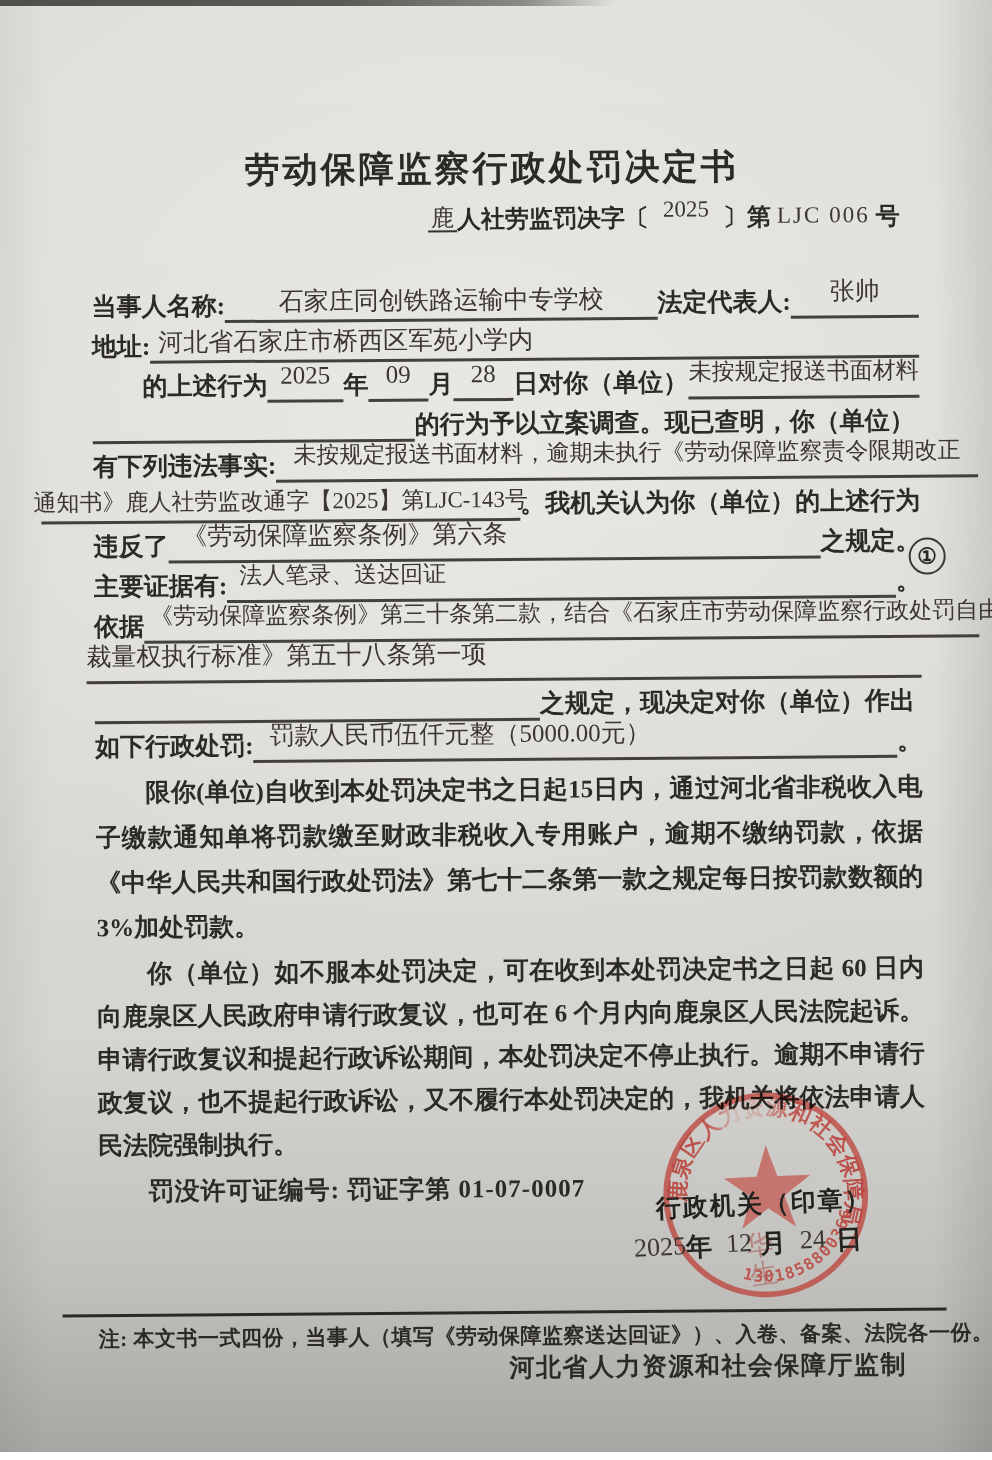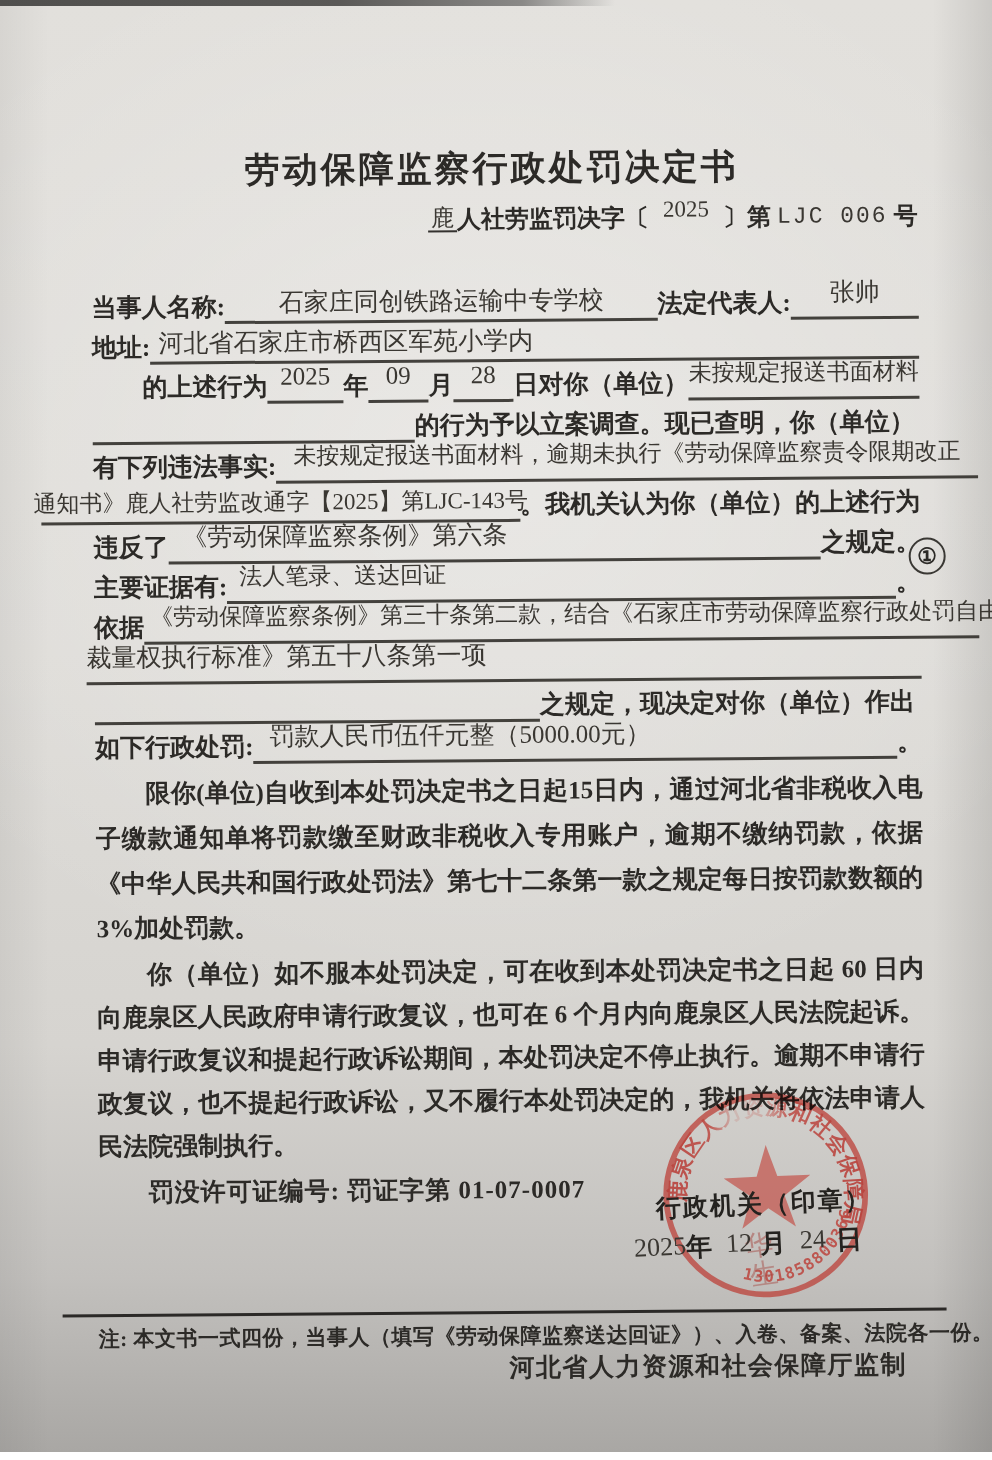--- a/index.html
+++ b/index.html
@@ -17,21 +17,21 @@
   }
   .top-edge{position:absolute;top:0;left:0;width:62%;height:6px;
     background:linear-gradient(90deg,#504f4d 0,#5a5957 55%,#8a8987 85%,rgba(120,119,117,0) 100%);}
   .content{position:absolute;inset:0;transform:rotate(-0.45deg);transform-origin:50% 50%;}
 
   .title{margin:146px 0 0 0;text-align:center;font-size:35px;font-weight:700;letter-spacing:3px;line-height:46px;}
   .docno{margin:10px 0 0 432px;font-size:24px;font-weight:700;white-space:nowrap;line-height:34px;}
   .docno .fill{font-size:23px;}
   .docno .u{border-bottom:2.5px solid #34322f;padding:0 3px;}
   .docno .yr{position:relative;top:-9px;padding:0 14px;}
-  .docno .cd{padding:0 6px;letter-spacing:2px;font-family:Liberation Mono, monospace;}
+  .docno .cd{padding:0 6px;letter-spacing:2px;}
 
   .body{margin:44px 70px 0 95px;font-size:25px;font-weight:700;}
   .row{display:flex;align-items:flex-end;height:40px;white-space:nowrap;}
   .row > span{line-height:35px;}
   .bl{border-bottom:3px solid rgba(44,42,38,.88);height:37px;display:flex;align-items:flex-end;justify-content:center;min-width:0;}
   .bl > span{line-height:33px;}
   .grow{flex:1 1 auto;}
   .fill{font-weight:400;color:#3a3732;position:relative;top:-2px;white-space:nowrap;}
   .raised{top:-8px;}
   .fs23{font-size:23px;}

